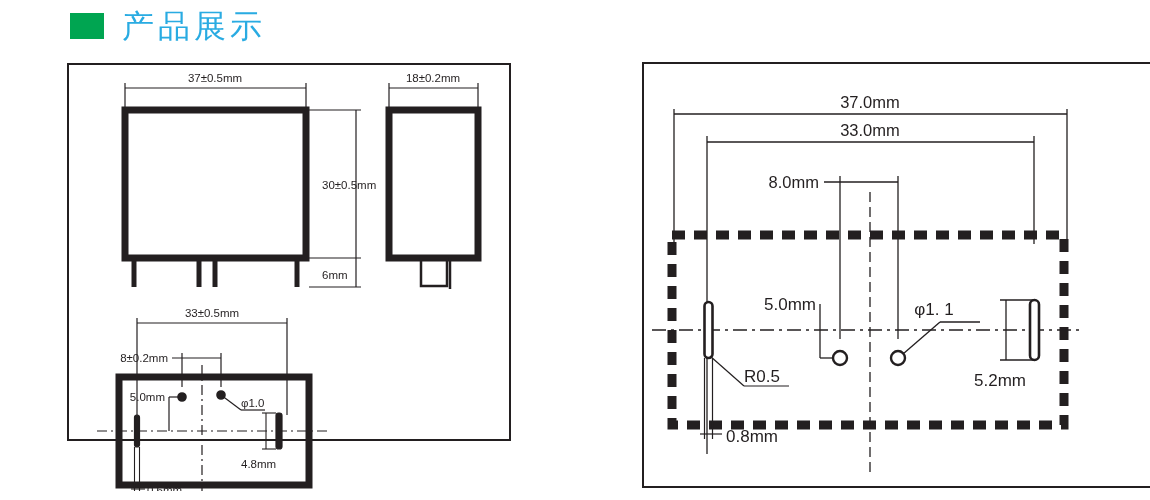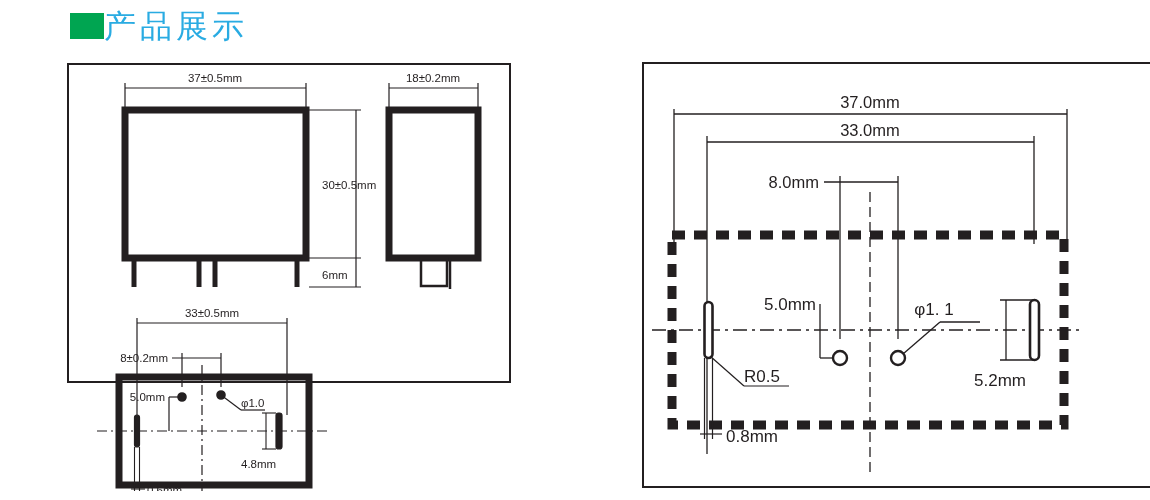--- a/index.html
+++ b/index.html
@@ -17,26 +17,26 @@
   .hdr-square{width:34px;height:26px;display:block;}
   .hdr-title{
     font-size:32px;
     line-height:32px;
     letter-spacing:4px;
     font-family:"DejaVu Sans","Liberation Sans",sans-serif;
     white-space:nowrap;
   }
   #hdr-left{left:70px;top:10px;}
   #hdr-right{left:642px;top:10px;}
-  #hdr-left .hdr-title{text-align:right;}
+  #hdr-left .hdr-title{margin-left:18px;text-align:right;}
   #hdr-right .hdr-title{margin-left:22px;}
 
   
   .panel{position:absolute;border:2px solid #231f20;background:#ffffff;box-sizing:border-box;}
-  #panel-left{left:67px;top:63px;width:444px;height:320px;}
+  #panel-left{left:67px;top:63px;width:444px;height:378px;}
   #panel-right{left:642px;top:62px;width:536px;height:426px;}
 
   .svg-layer{position:absolute;left:0;top:0;}
 
   svg text{
     font-family:"Liberation Sans","DejaVu Sans",sans-serif;
     fill:#231f20;
   }
 </style>
 </head>

